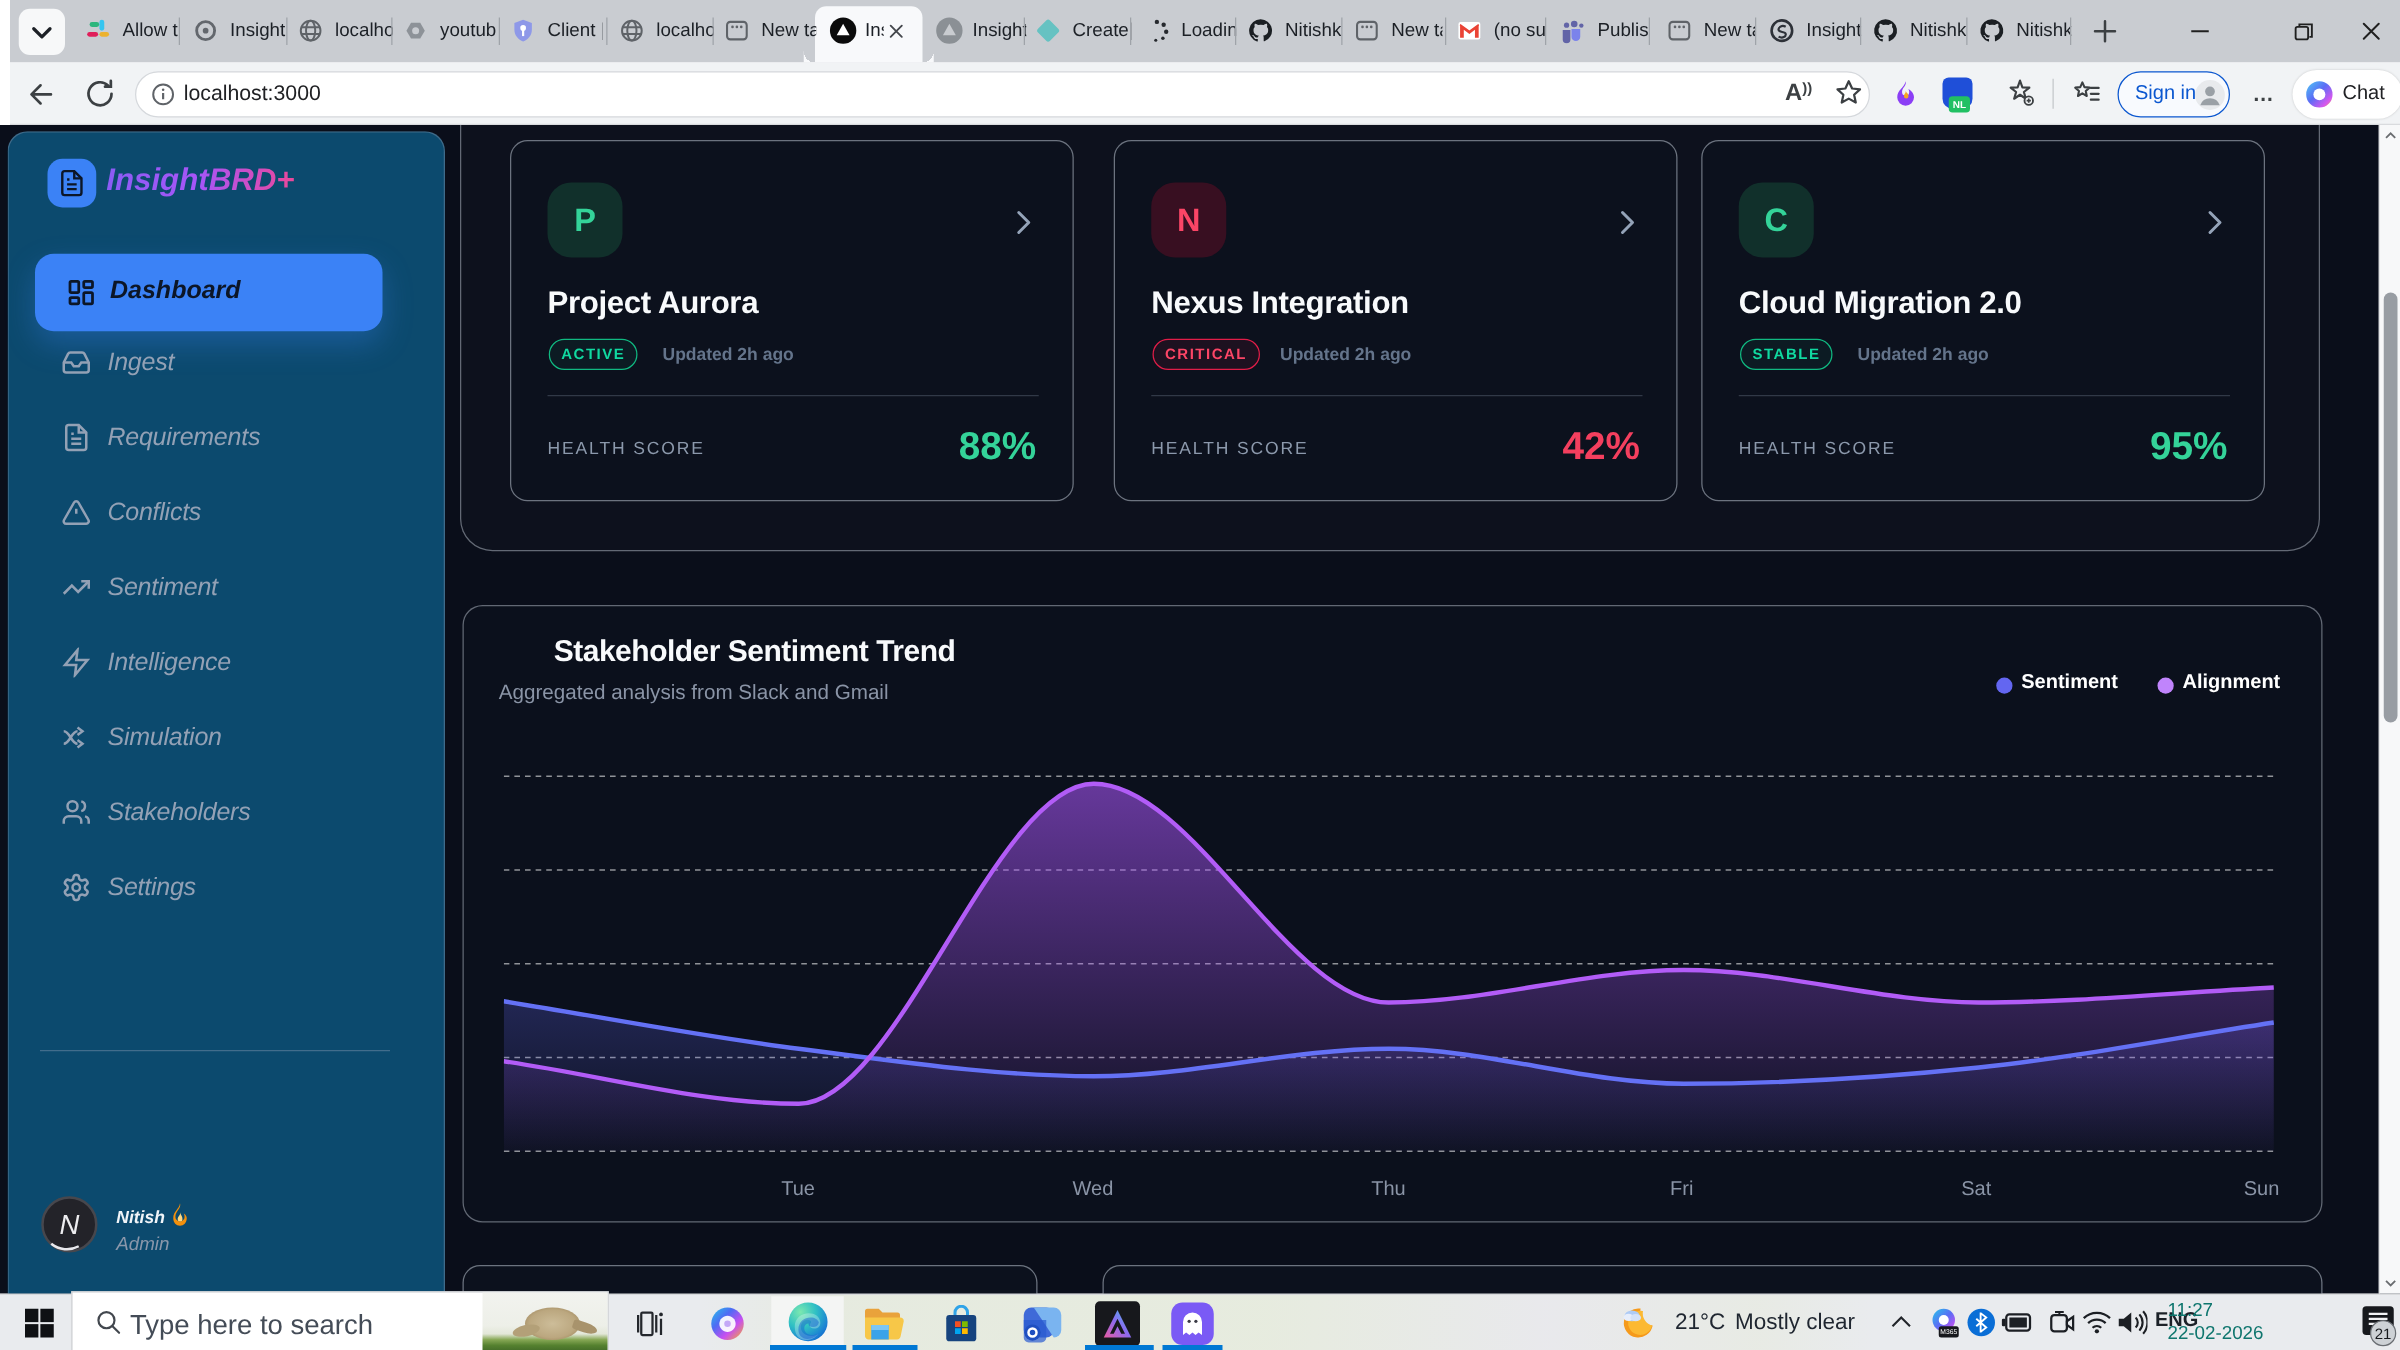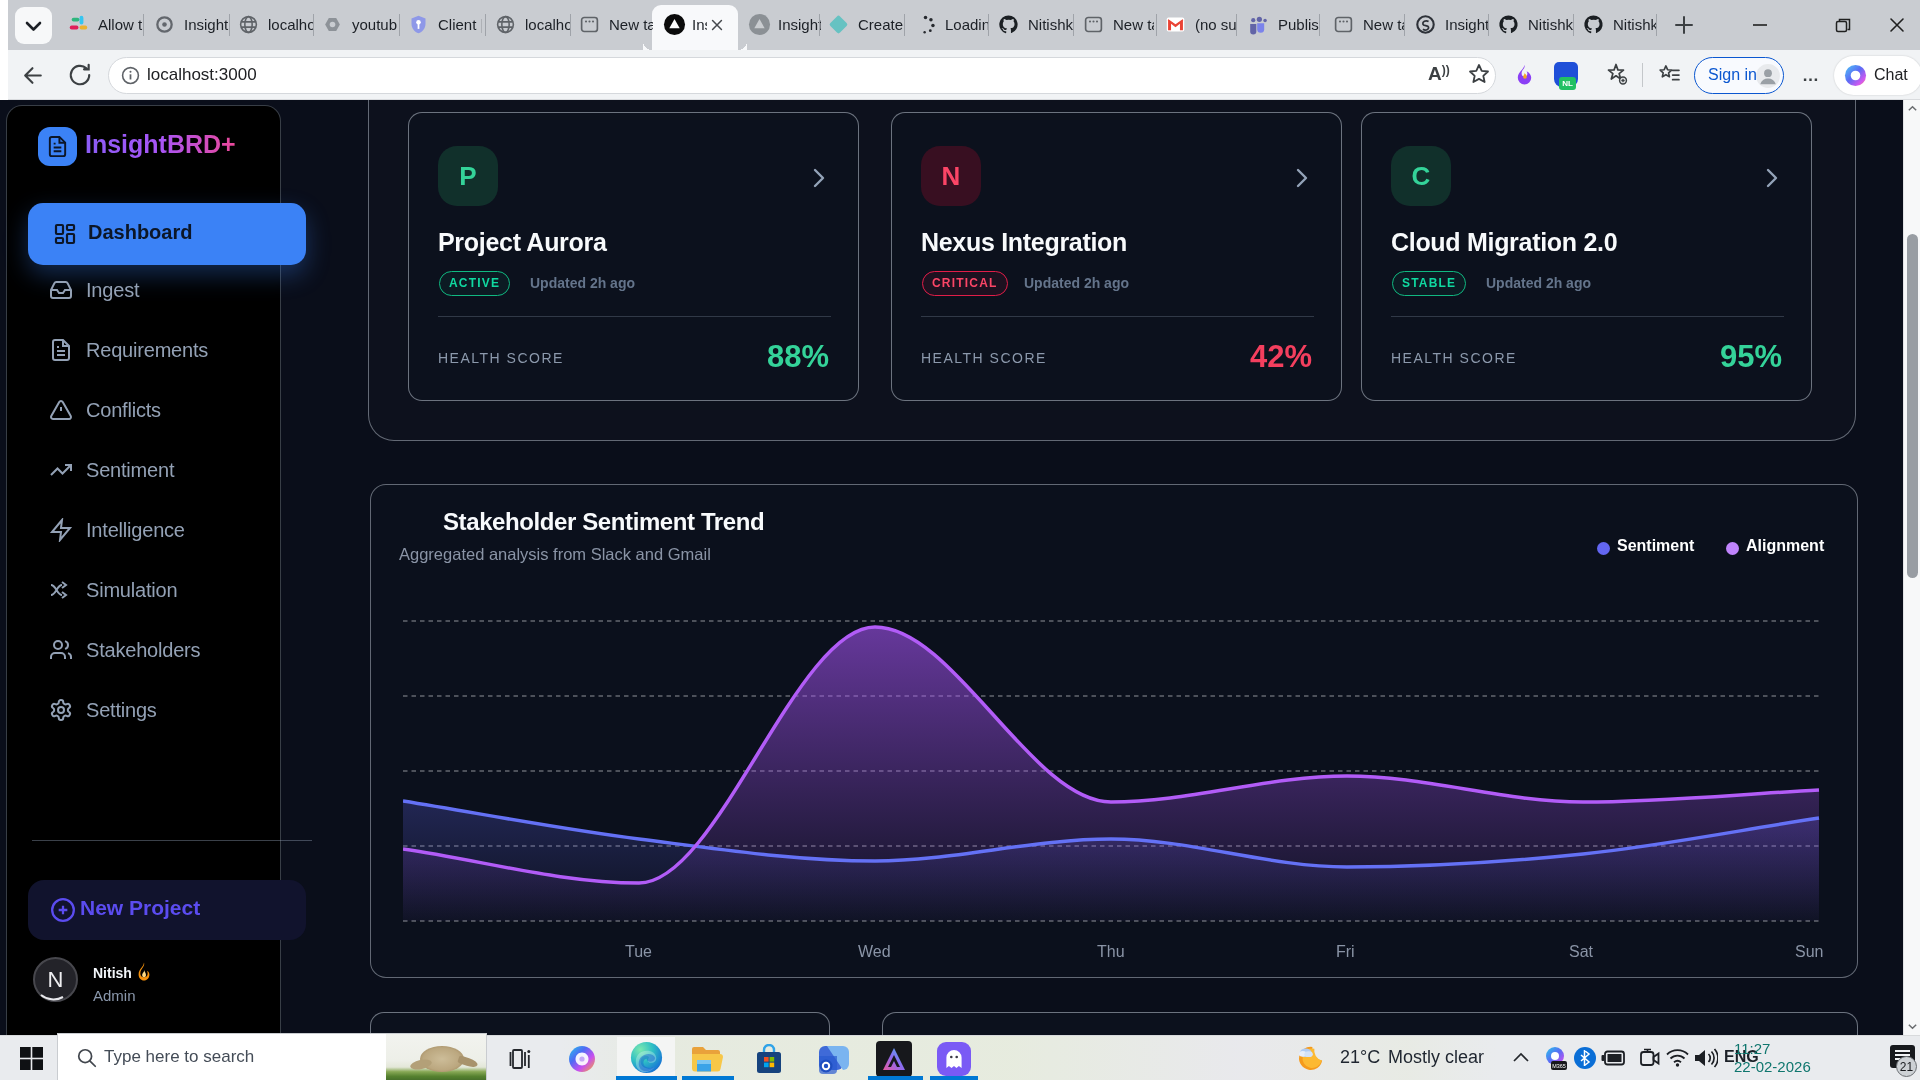--- a/index.html
+++ b/index.html
@@ -20,21 +20,21 @@
 .winbtn { position:absolute; top:0; height:50px; width:62px; display:flex; align-items:center; justify-content:center; color:#202020; }
 #addrpill { position:absolute; left:100px; top:7px; width:1388px; height:37px; background:#ffffff; border:1px solid #d5d8dc; border-radius:19px; }
 .tbico { position:absolute; }
 #signin { position:absolute; left:1686px; top:7px; width:90px; height:37px; border:1.5px solid #0b57d0; border-radius:19px; background:#f8fafe; }
 #chatbtn { position:absolute; left:1826px; top:6px; width:88px; height:39px; background:#ffffff; border-radius:20px; box-shadow:0 0 2px rgba(0,0,0,.18); }
 
 
 #page { position:absolute; left:0; top:100px; width:1920px; height:935px; background:#0a0e1a; overflow:hidden; }
 
 
-#sidebar { position:absolute; left:6px; top:5px; width:275px; height:940px; background:#000000; border:1px solid rgba(148,163,184,.38); border-radius:16px 16px 0 0; border-bottom:none; }
+#sidebar { position:absolute; left:6px; top:5px; width:350px; height:940px; background:#0c4a6e; border:1px solid rgba(148,163,184,.38); border-radius:16px 16px 0 0; border-bottom:none;font-style:italic; }
 #logo { position:absolute; left:31px; top:21px; width:39px; height:39px; background:#3b82f6; border-radius:12px; }
 #logotxt { position:absolute; left:78px; top:24px; font-size:25px; font-weight:bold; background:linear-gradient(90deg,#8b5cf6 0%,#a855f7 50%,#ec4899 100%); -webkit-background-clip:text; background-clip:text; color:transparent; }
 #dashbtn { position:absolute; left:21px; top:97px; width:278px; height:62px; background:#3b82f6; border-radius:15px; box-shadow:0 10px 24px rgba(59,130,246,.32); }
 #dashbtn span { position:absolute; left:60px; top:18px; font-size:20px; font-weight:bold; color:#0c1627; }
 .nav { position:absolute; left:42px; width:260px; height:28px; color:#93a1b5; font-size:20px; letter-spacing:-0.2px; }
 .nav span { position:absolute; left:37px; top:1px; }
 .nav svg { position:absolute; left:0; top:0; }
 #sdivider { position:absolute; left:25px; top:734px; width:280px; height:1px; background:rgba(148,163,184,.4); }
 #newproj { position:absolute; left:21px; top:774px; width:278px; height:60px; background:#11132d; border-radius:16px; color:#5b4cf0; }
 #newproj span { position:absolute; left:52px; top:16px; font-size:21px; font-weight:bold; }
@@ -460,27 +460,20 @@
         <span>Stakeholders</span>
       </div>
     <div class="nav" style="top:592px">
         <svg width="24" height="24" viewBox="0 0 24 24" fill="none" stroke="#93a1b5" stroke-width="2">
           <path d="M12.22 2h-.44a2 2 0 0 0-2 2v.18a2 2 0 0 1-1 1.73l-.43.25a2 2 0 0 1-2 0l-.15-.08a2 2 0 0 0-2.73.73l-.22.38a2 2 0 0 0 .73 2.73l.15.1a2 2 0 0 1 1 1.72v.51a2 2 0 0 1-1 1.74l-.15.09a2 2 0 0 0-.73 2.73l.22.38a2 2 0 0 0 2.73.73l.15-.08a2 2 0 0 1 2 0l.43.25a2 2 0 0 1 1 1.73V20a2 2 0 0 0 2 2h.44a2 2 0 0 0 2-2v-.18a2 2 0 0 1 1-1.73l.43-.25a2 2 0 0 1 2 0l.15.08a2 2 0 0 0 2.73-.73l.22-.39a2 2 0 0 0-.73-2.73l-.15-.08a2 2 0 0 1-1-1.74v-.5a2 2 0 0 1 1-1.74l.15-.09a2 2 0 0 0 .73-2.73l-.22-.38a2 2 0 0 0-2.73-.73l-.15.08a2 2 0 0 1-2 0l-.43-.25a2 2 0 0 1-1-1.73V4a2 2 0 0 0-2-2z"></path>
           <circle cx="12" cy="12" r="3"></circle>
         </svg>
         <span>Settings</span>
       </div>
     <div id="sdivider"></div>
-    <div id="newproj">
-      <svg style="position:absolute;left:22px;top:17px" width="26" height="26" viewBox="0 0 24 24" fill="none" stroke="#5b4cf0" stroke-width="2.1">
-          <circle cx="12" cy="12" r="10"></circle>
-          <path d="M12 8v8M8 12h8"></path>
-        </svg>
-      <span>New Project</span>
-    </div>
     <div id="avatar">
       <div style="position:absolute;left:0;top:0;width:41px;height:41px;text-align:center;line-height:41px;font-size:22px;color:#ededf0;">N</div>
       <svg style="position:absolute;left:-2px;top:-2px" width="45" height="45" viewBox="0 0 45 45">
           <path d="M8 38a20 20 0 0 0 22 2" fill="none" stroke="#e8e8ec" stroke-width="2"></path>
         </svg>
     </div>
     <div id="uname">Nitish <svg width="16" height="19" viewBox="0 0 24 28" style="vertical-align:-3px">
           <path d="M12 0.5c2 6-5.5 9-5.5 16.5a5.5 5.5 0 0 0 11 0c0-2.4-1-4.2-1-4.2 2.6 1.5 3.6 3.7 3.6 5.7 0 5.3-3.6 9-8.1 9s-8.1-3.7-8.1-9C3.9 10 11 8 12 .5z" fill="#f4900c"></path>
           <path d="M12 11.5c1 3.5-2.8 4.8-2.8 8.3a2.9 2.9 0 0 0 5.8 0c0-3.3-2-4.8-3-8.3z" fill="#ffd983"></path>
         </svg></div>
@@ -505,21 +498,21 @@
         <rect x="13.3" y="1" width="10.7" height="10.7"></rect>
         <rect x="1" y="13.3" width="10.7" height="10.7"></rect>
         <rect x="13.3" y="13.3" width="10.7" height="10.7"></rect>
       </g>
     </svg>
   <div id="searchbox">
     <svg class="abs" style="left:18px;top:13px" width="22" height="22" viewBox="0 0 24 24">
         <circle cx="10" cy="10" r="7" fill="none" stroke="#42474e" stroke-width="1.9"></circle>
         <path d="M15.3 15.3L21 21" stroke="#42474e" stroke-width="1.9" stroke-linecap="round"></path>
       </svg>
-    <div class="abs" style="left:46px;top:13px;font-size:17px;color:#444c57;">Type here to search</div>
+    <div class="abs" style="left:46px;top:13px;font-size:22px;color:#444c57;">Type here to search</div>
     <div class="abs" style="left:328px;top:0;width:100px;height:46px;overflow:hidden;background:linear-gradient(180deg,#f2f3ef 0%,#edefe8 58%,#e3e7d8 72%,#87a855 82%,#55812f 92%,#47702a 100%);">
       <div class="abs" style="left:34px;top:12px;width:44px;height:26px;background:radial-gradient(ellipse at 50% 50%,#cdbd99 0%,#bba77f 60%,#a68f66 79%,rgba(160,138,98,0) 80%);border-radius:50%;"></div>
       <div class="abs" style="left:24px;top:26px;width:22px;height:9px;background:#b3a078;border-radius:50%;transform:rotate(-12deg);"></div>
       <div class="abs" style="left:72px;top:24px;width:20px;height:8px;background:#a8936c;border-radius:30% 70% 70% 30%;transform:rotate(18deg);"></div>
     </div>
   </div>
   <svg class="abs" style="left:508px;top:11px" width="24" height="24" viewBox="0 0 24 24">
       <g fill="none" stroke="#24272c" stroke-width="1.8">
         <rect x="5" y="3" width="9" height="18" rx="1"></rect>
         <path d="M2.5 5v14M17 5v14"></path>

